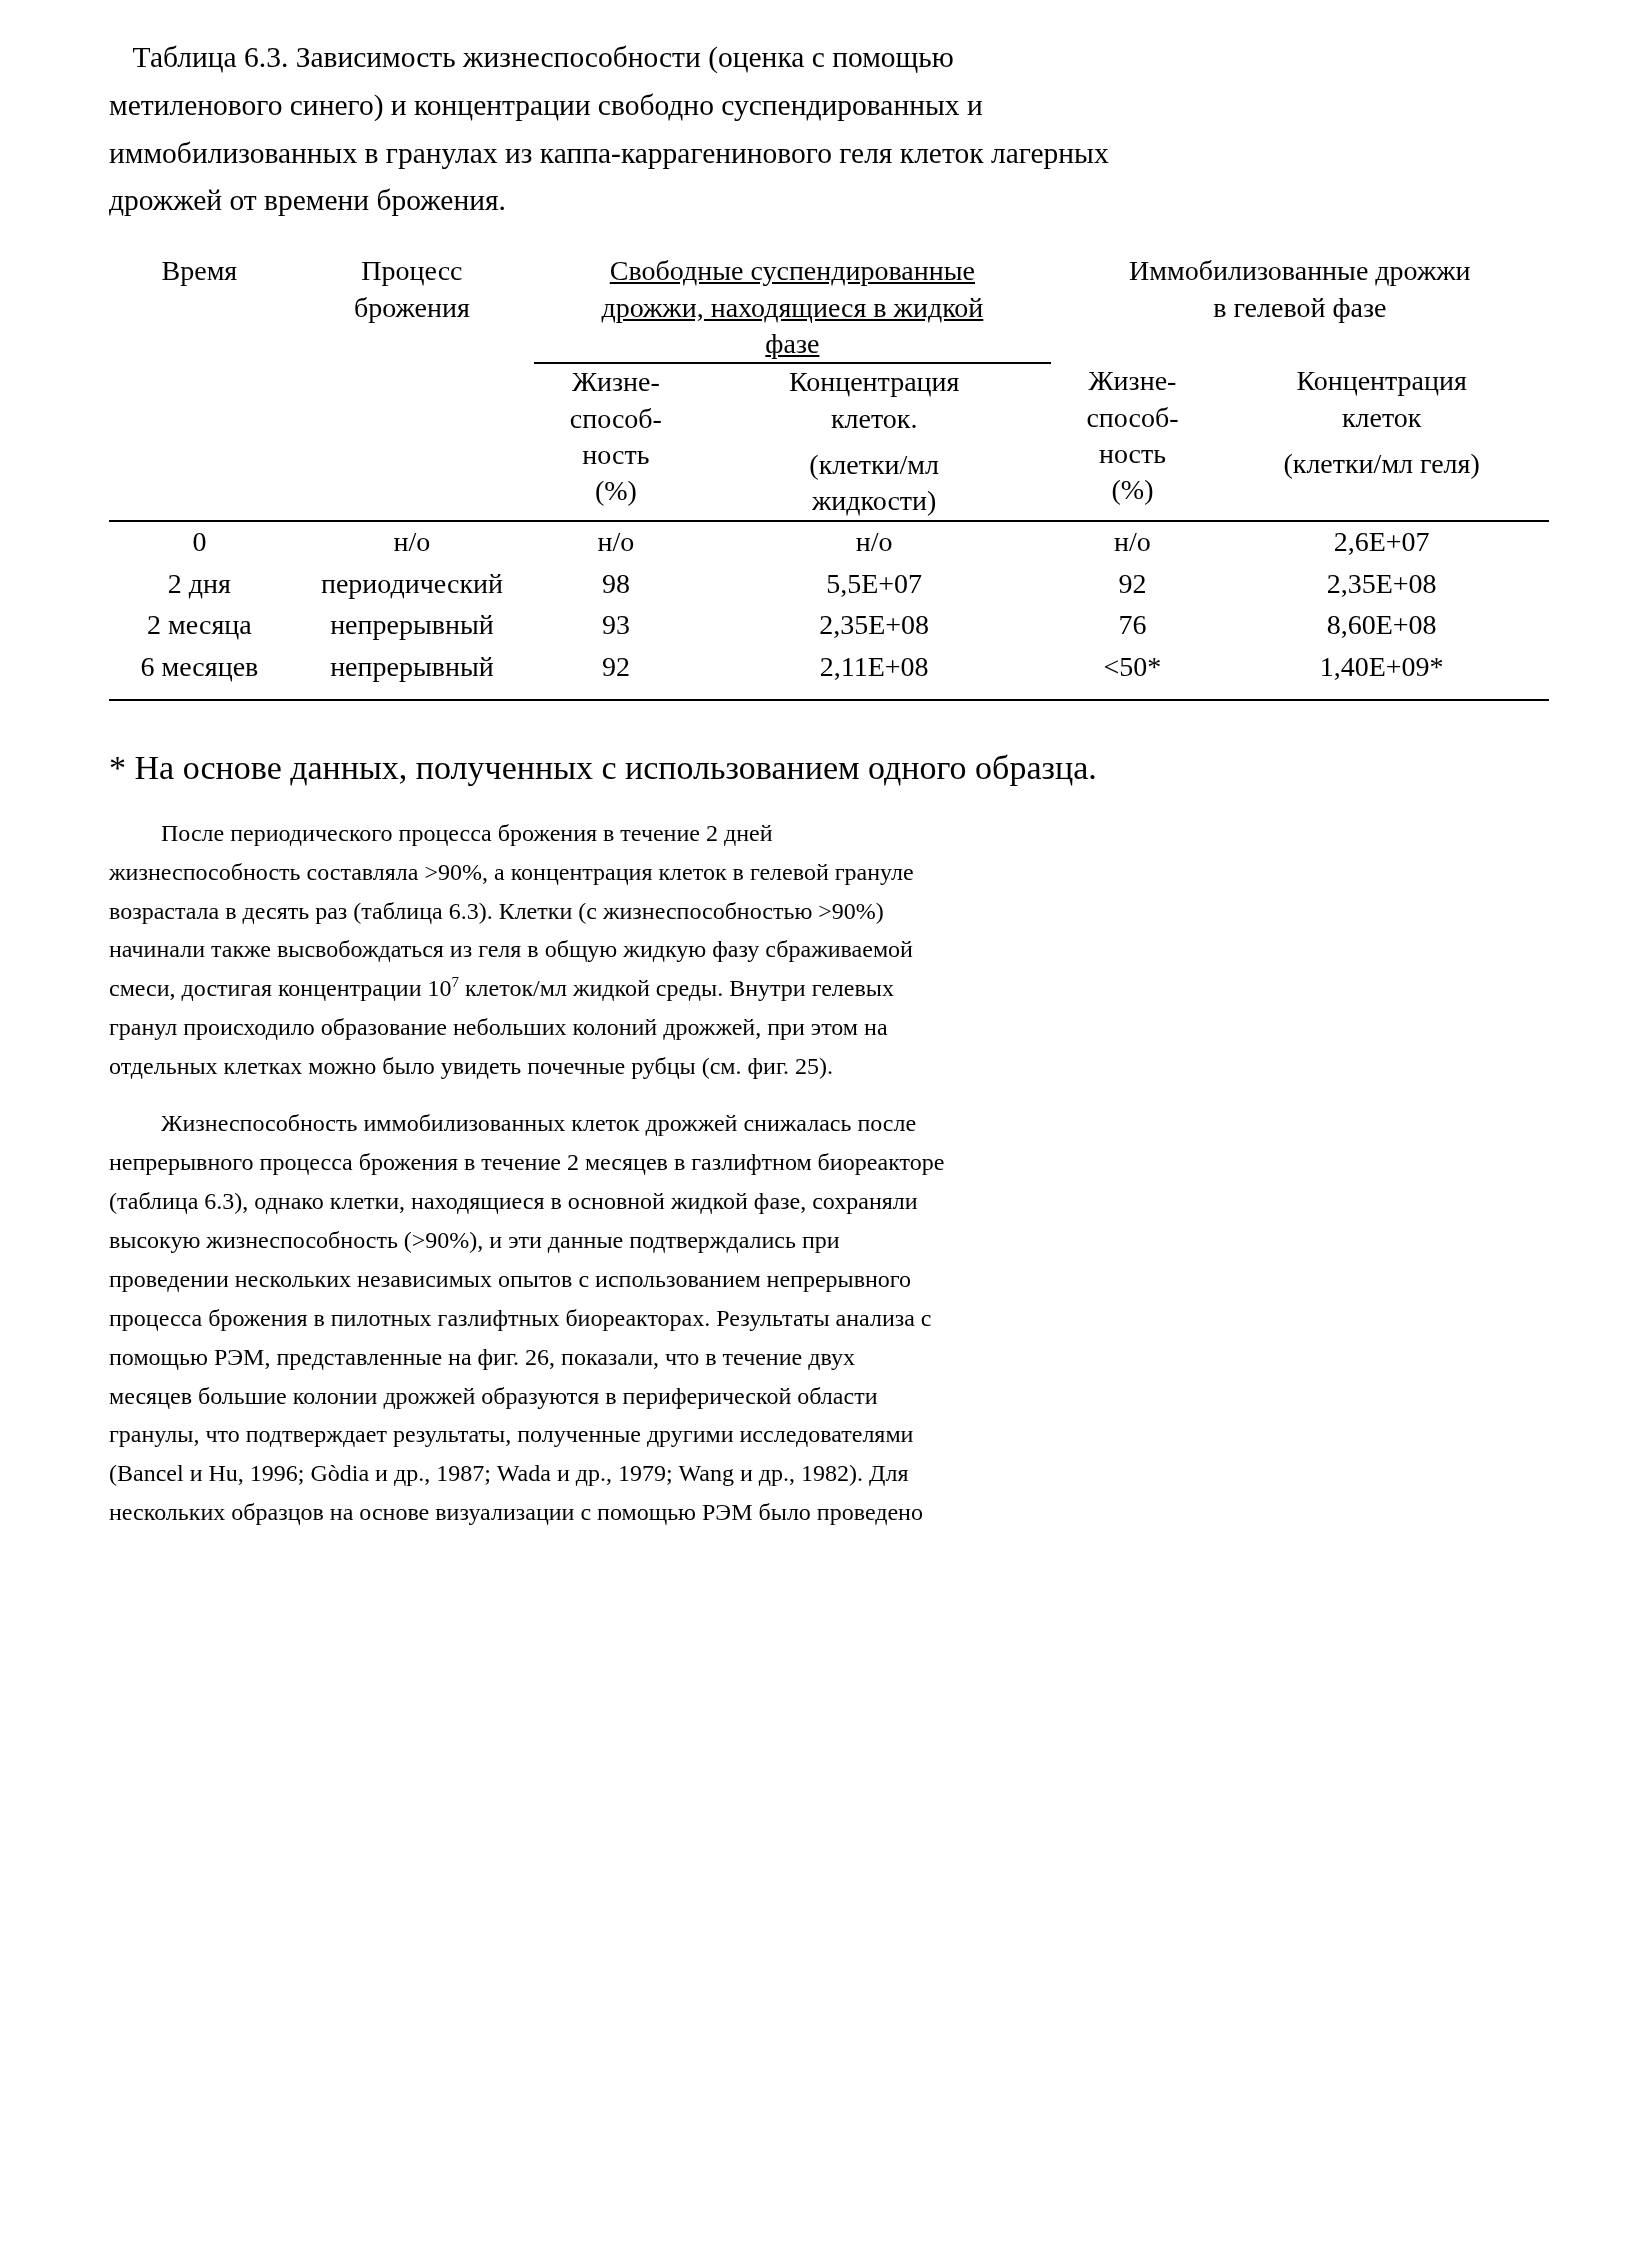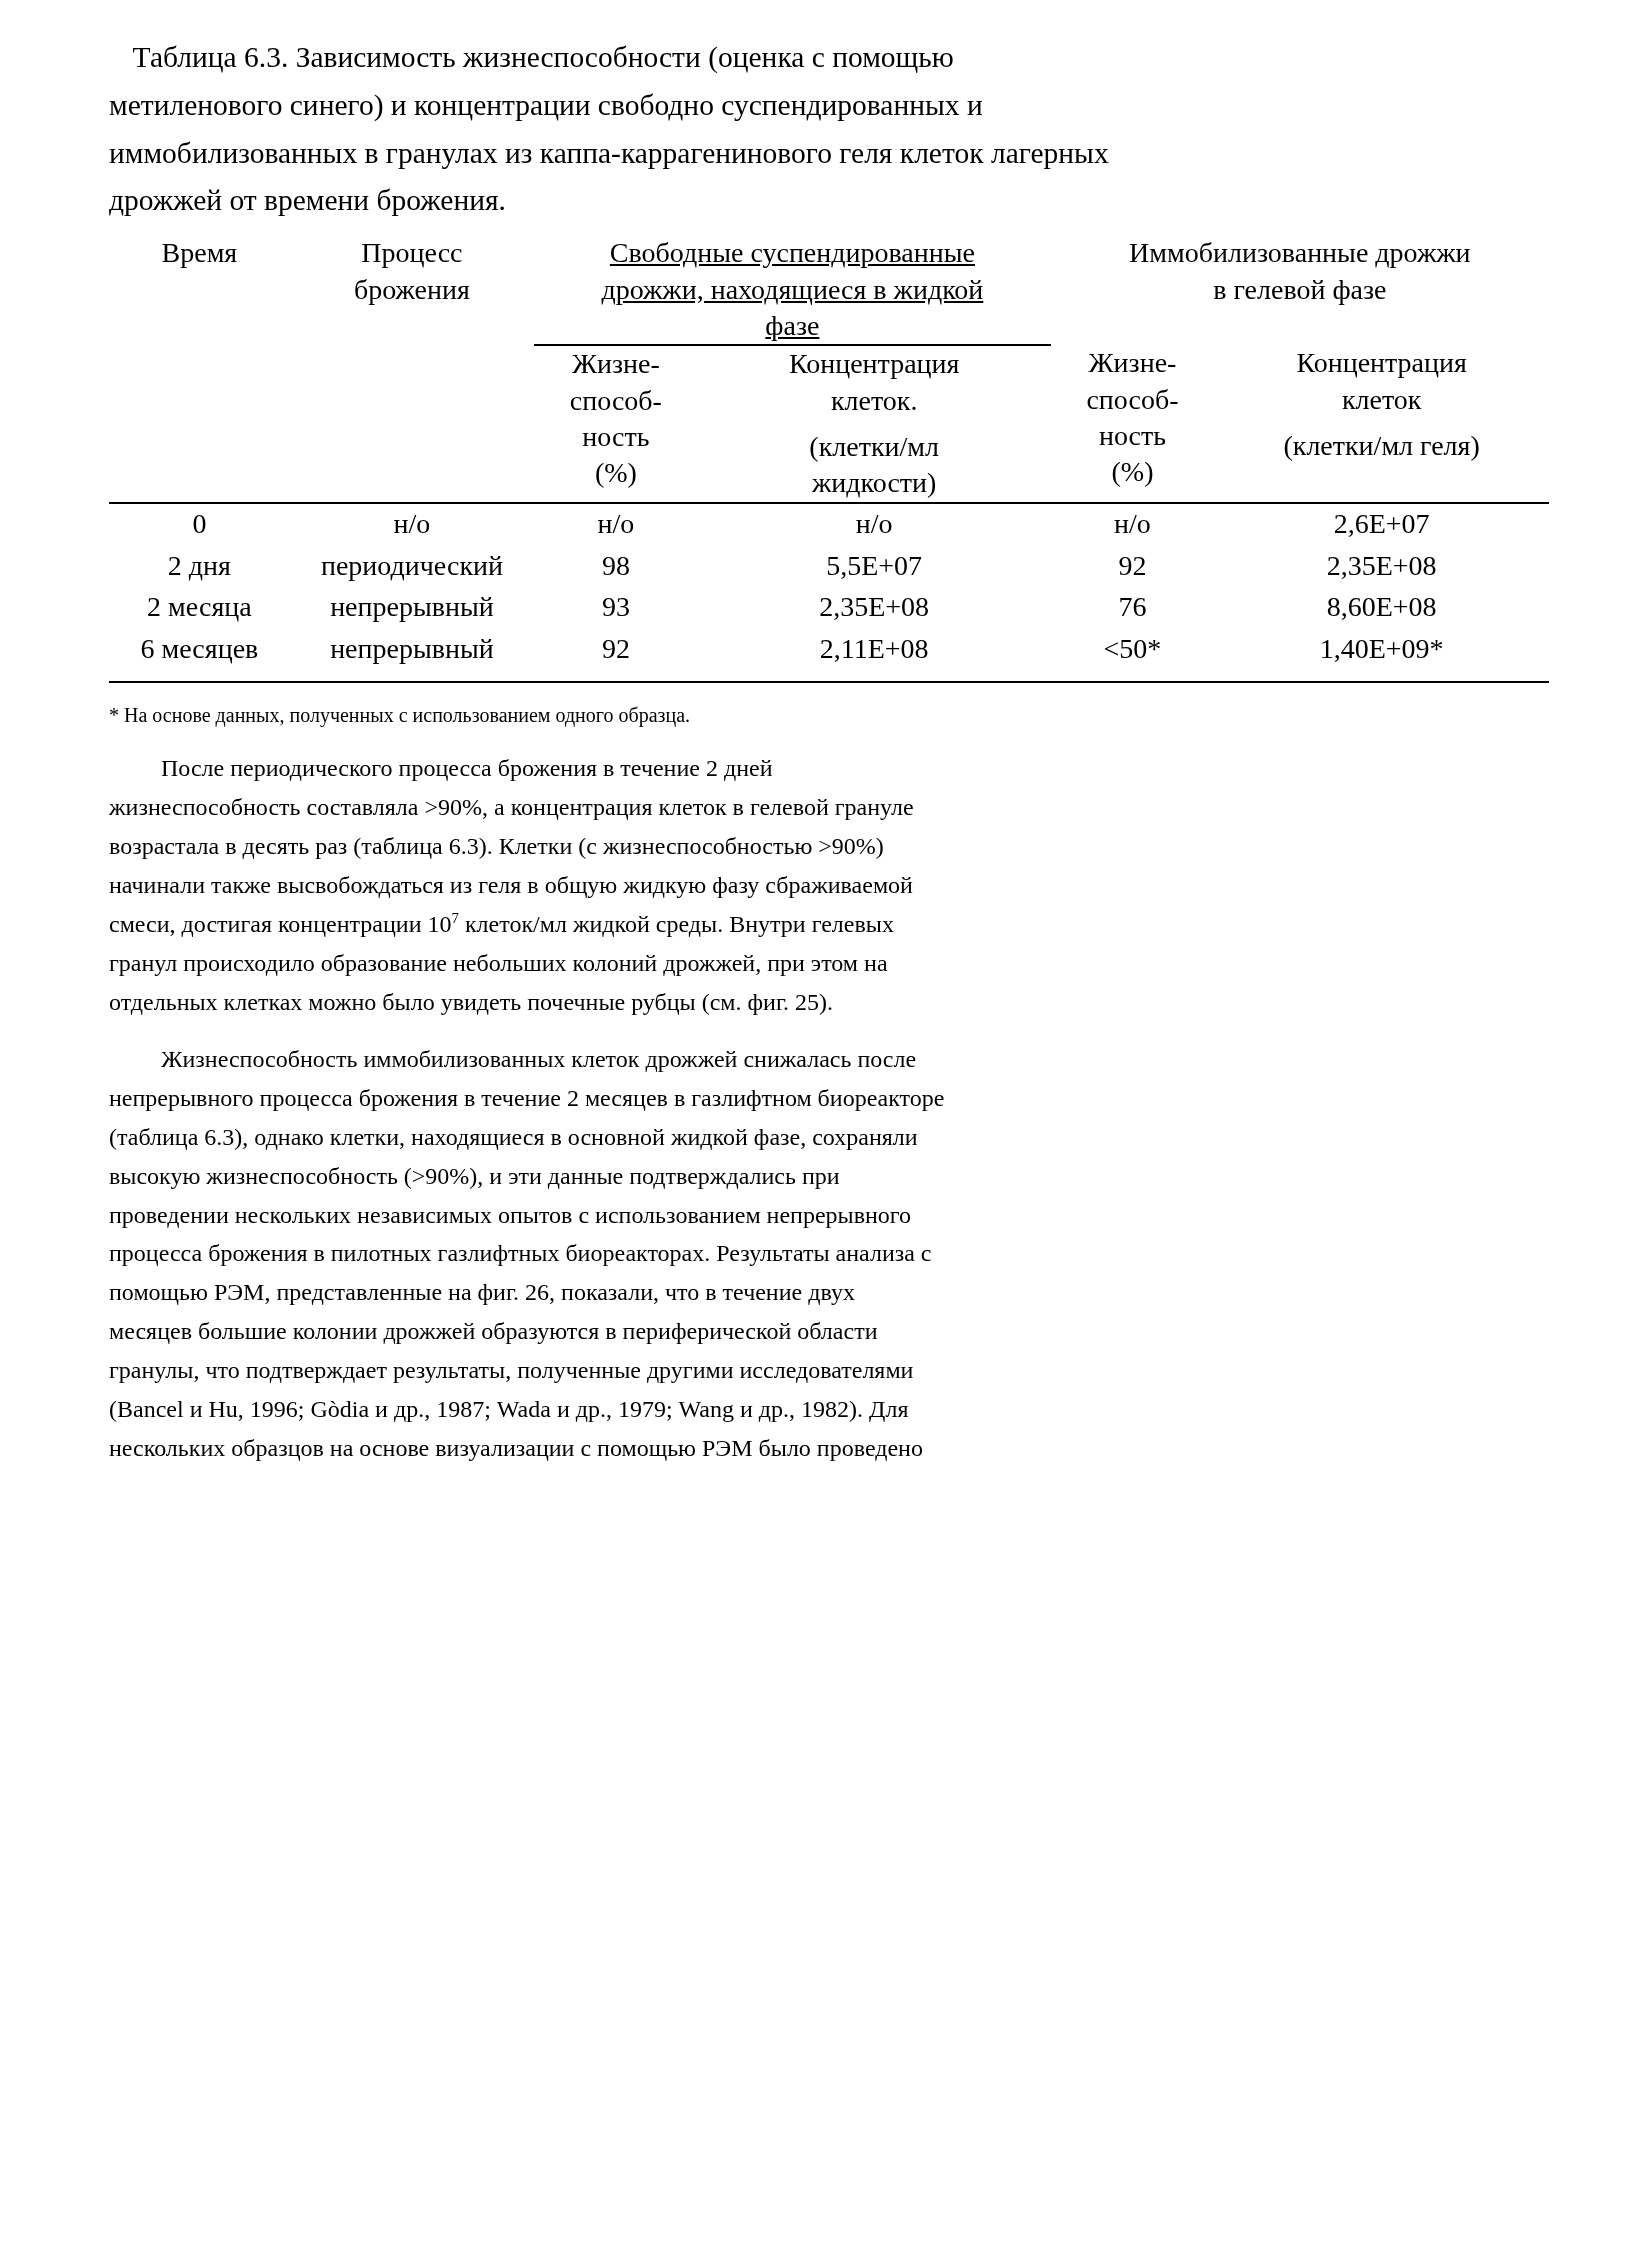--- a/index.html
+++ b/index.html
@@ -32,21 +32,21 @@
   .caption .line {
     display: block;
     white-space: nowrap;
   }
   .caption .line:first-child {
     text-indent: 23.6px;
   }
 
   
   .tbl-wrap {
-    margin-top: 10px;
+    margin-top: 28px;
     width: 1440px;
     font-size: 28px;
   }
   table.data {
     border-collapse: collapse;
     width: 100%;
     table-layout: fixed;
   }
   table.data td, table.data th {
     padding: 0;
@@ -86,22 +86,22 @@
     padding: 2.5px 1.7px;
     white-space: nowrap;
   }
   tbody.rows tr:last-child td {
     border-bottom: 2.1px solid #000;
     padding-bottom: 14px;
   }
 
   
   .footnote {
-    margin-top: 16px;
-    font-size: 20px;
+    margin-top: 40px;
+    font-size: 34px;
     line-height: 1.6;
   }
   .para {
     margin-top: 18.5px;
     font-size: 24px;
     line-height: 1.62;
   }
   .para .line {
     display: block;
     white-space: nowrap;

